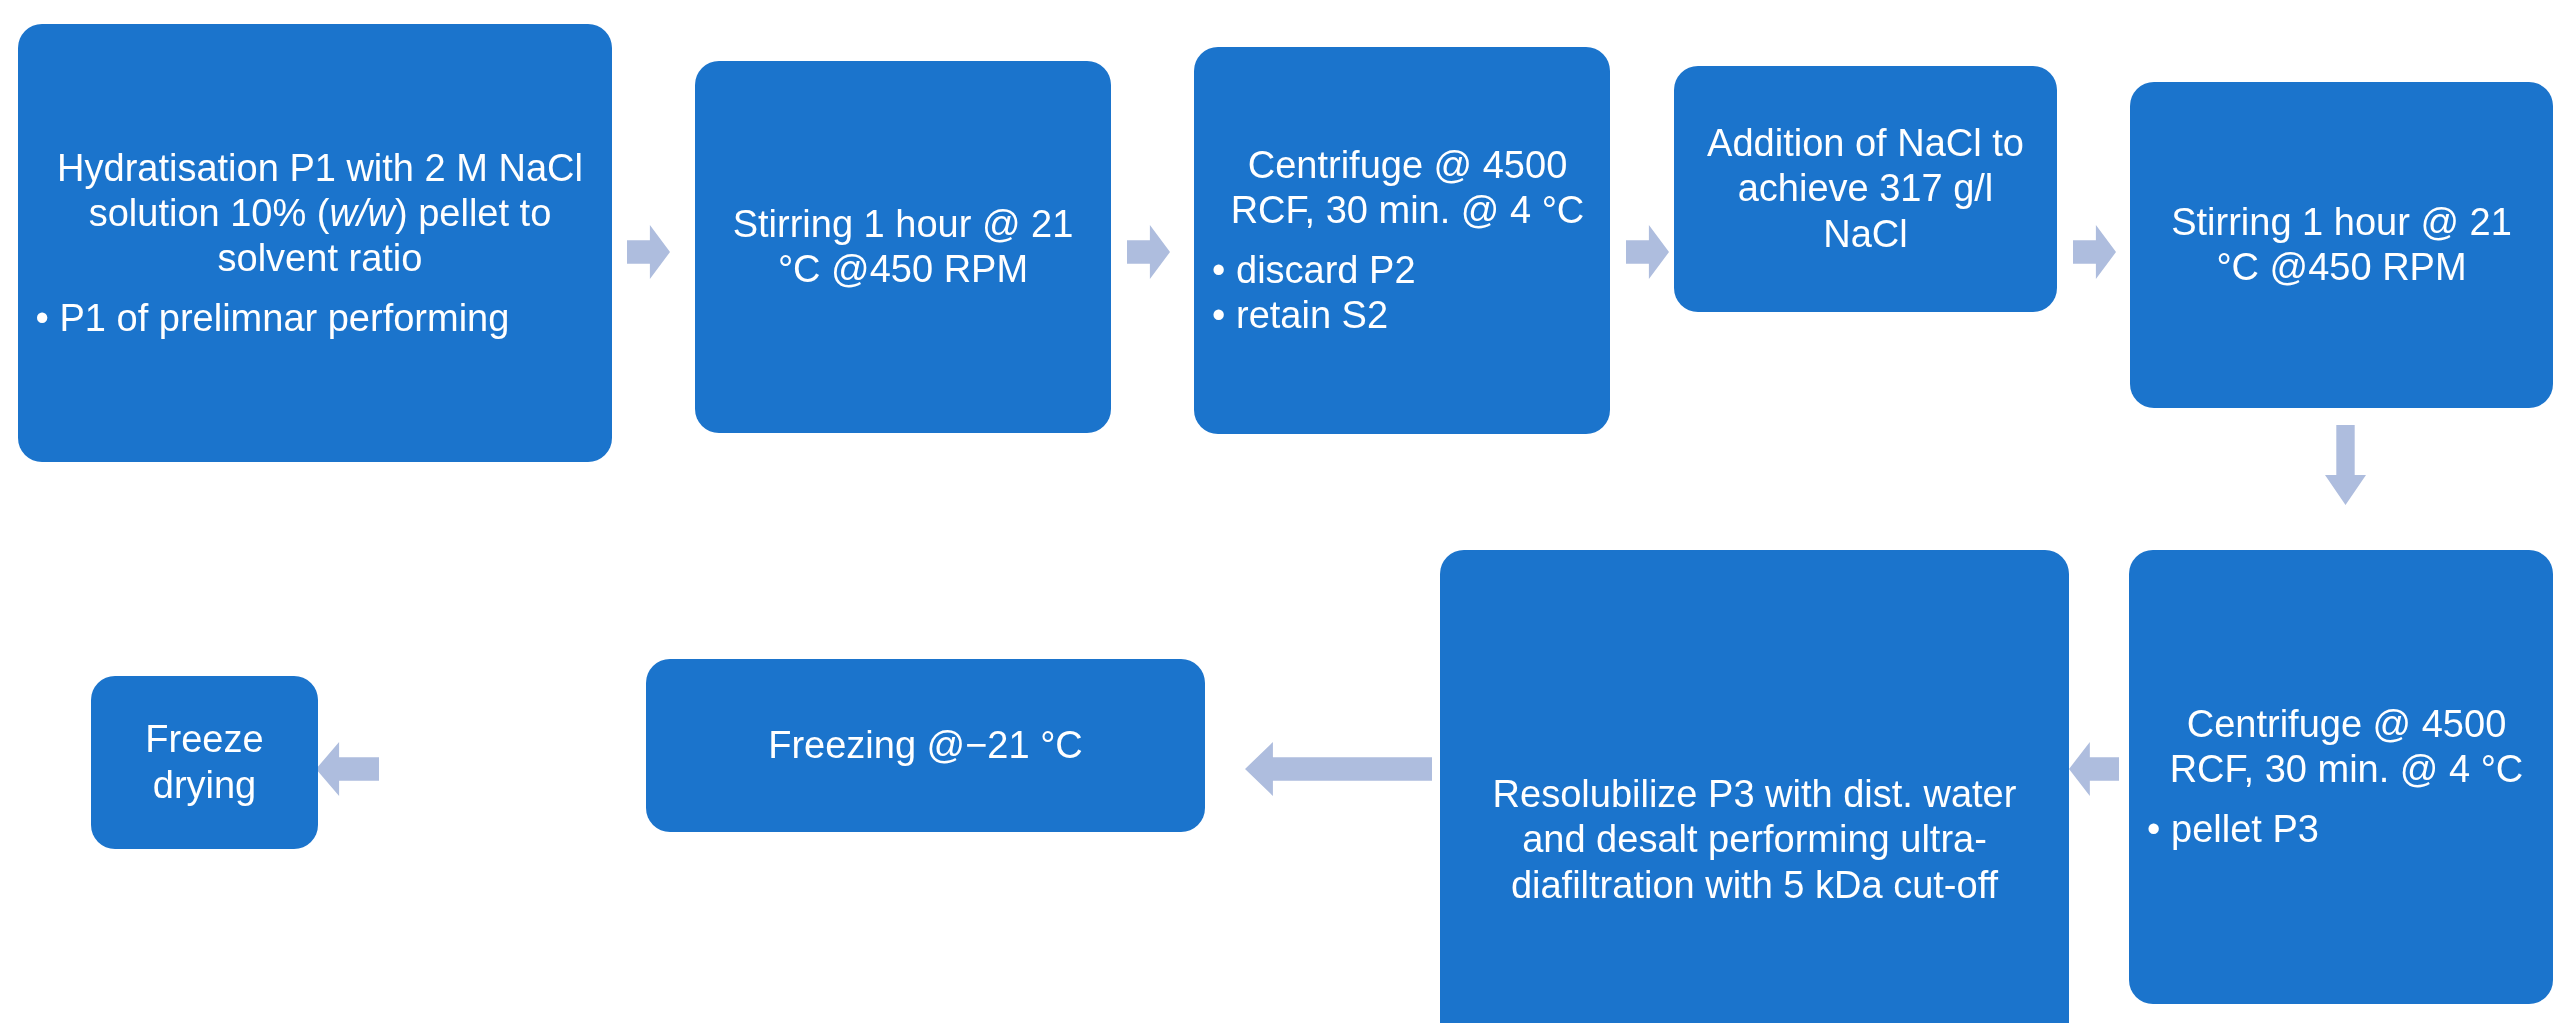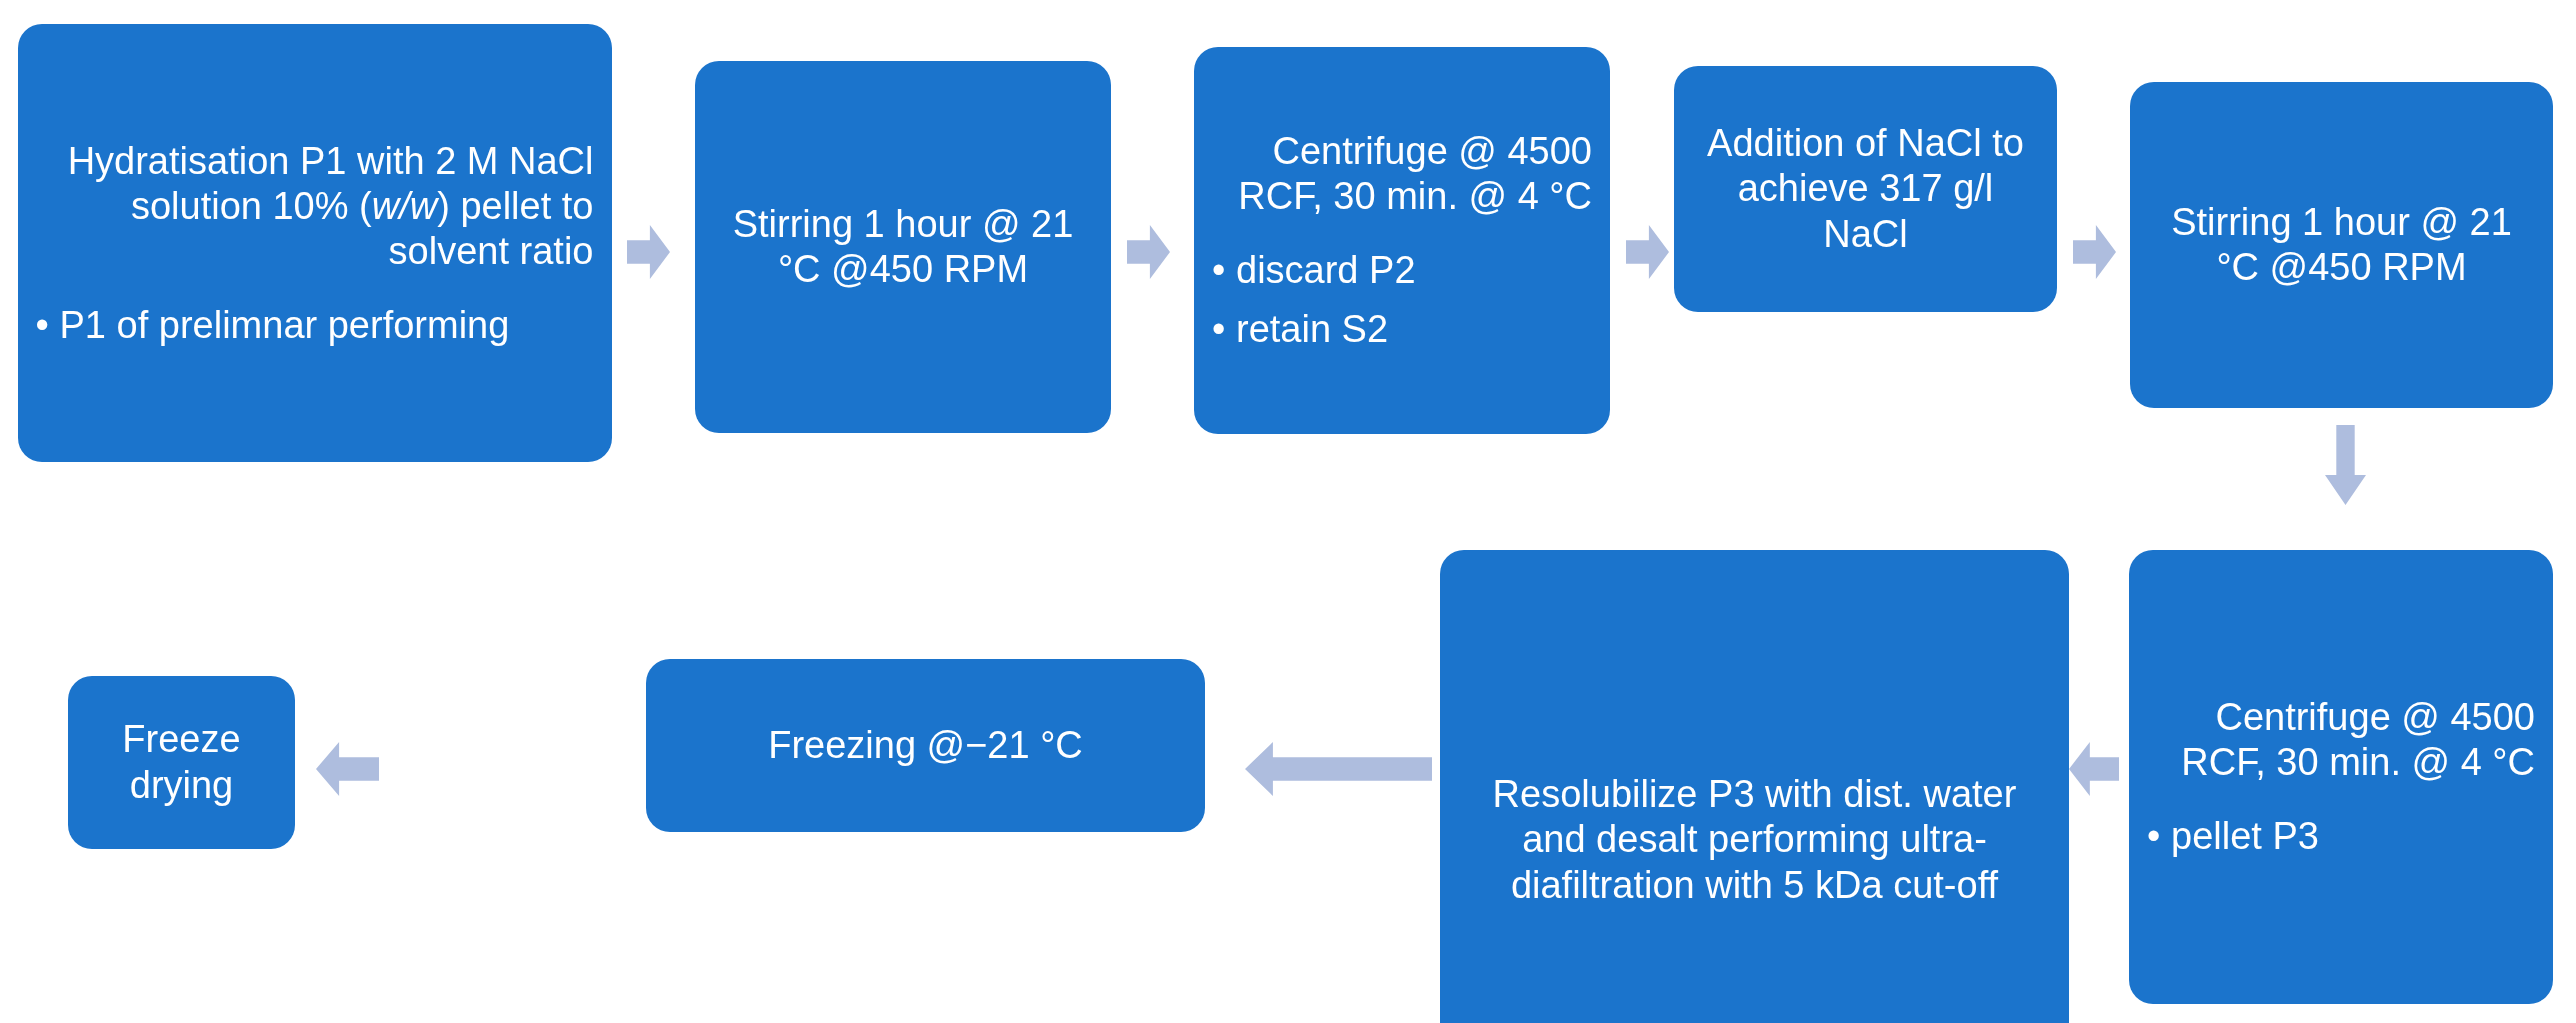--- a/index.html
+++ b/index.html
@@ -17,30 +17,29 @@
     flex-direction:column;
     justify-content:center;
     -webkit-font-smoothing:antialiased;
   }
   .node .line{
     font-size:38px;
     line-height:1.19;
     white-space:pre-wrap;
   }
   .node.center .line{text-align:center;}
-  .node.left .line{text-align:right;margin-left:11px;}
+  .node.left .line{text-align:center;margin-left:11px;}
   .body-block{padding:0 18px;}
   .bullets{margin-top:14px;padding:0 18px;}
   .bullet{
     font-size:38px;
     line-height:1.19;
     position:relative;
     padding-left:24px;
     text-align:left;
-    margin-top:14px;
   }
   .bullet::before{
     content:"\2022";
     position:absolute;
     left:0;top:0;
     font-size:38px;
   }
   .ital{font-style:italic;}
 
   
@@ -151,20 +150,20 @@
       <div class="line">Freezing @−21 °C</div>
     </div>
   </div>
 
   <div class="arrow" style="left:316px;top:742px;width:63px;height:54px;">
     <svg viewBox="0 0 90 78" preserveAspectRatio="none">
       <polygon points="0,39 33,0 33,22 90,22 90,56 33,56 33,78" fill="#AEBDDE"></polygon>
     </svg>
   </div>
 
-  <div class="node center" style="left:68px;top:676px;width:227px;height:173px;">
+  <div class="node center" style="left:91px;top:676px;width:227px;height:173px;">
     <div class="body-block">
       <div class="line">Freeze drying</div>
     </div>
   </div>
 
 </div>
 
 
 </body></html>

